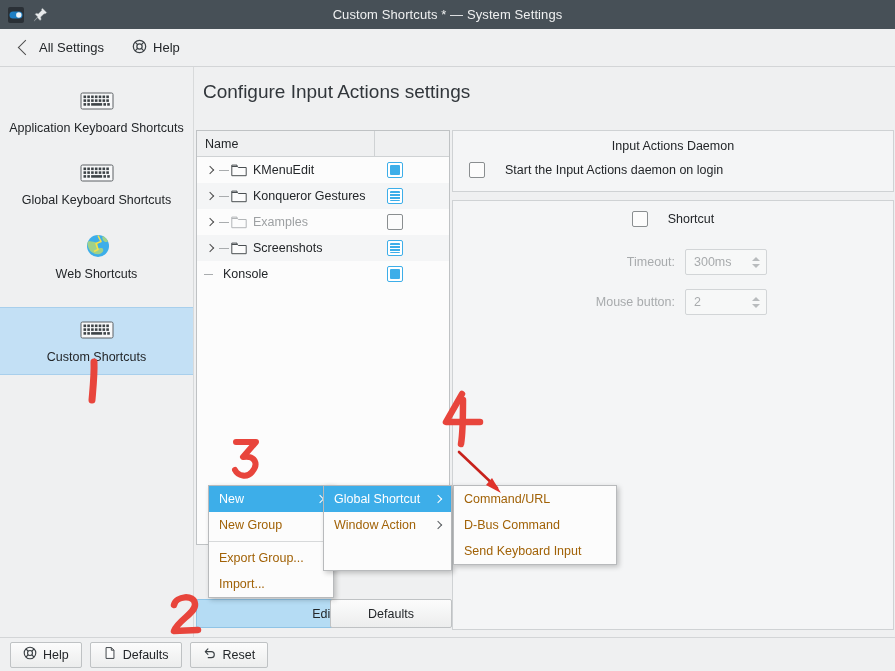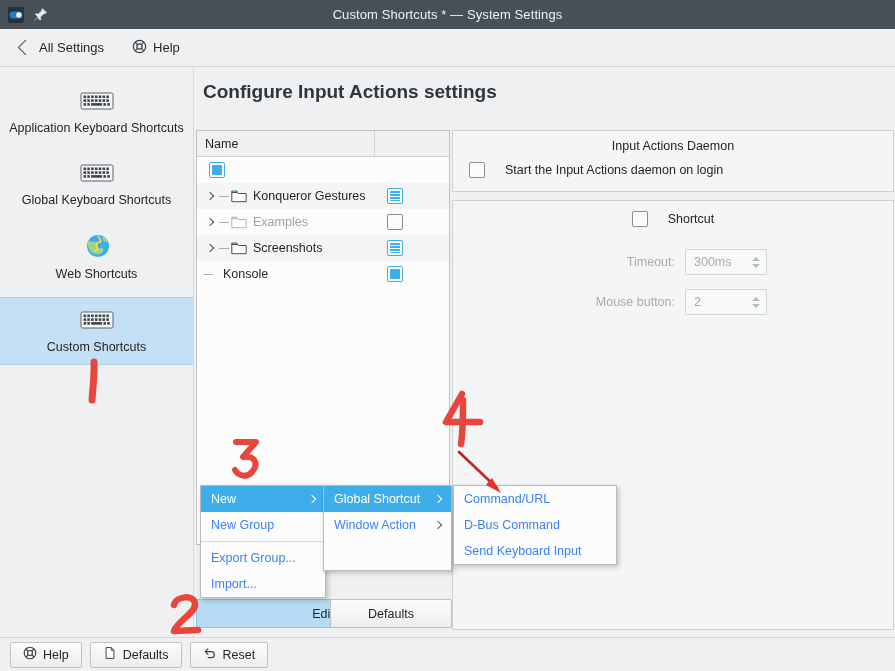--- a/index.html
+++ b/index.html
@@ -62,21 +62,21 @@
   .side-item.selected {
     background: #c3e0f5; border-top: 1px solid #a8cfec; border-bottom: 1px solid #a8cfec;
   }
   .side-label { font-size: 12.5px; line-height: 18px; color: #232629; }
   .side-icon { width: 34px; height: 24px; margin-bottom: 6px; }
 
   
   .content { position: absolute; left: 195px; top: 67px; width: 700px; height: 570px; }
   .page-title {
     position: absolute; left: 8px; top: 14px;
-    font-size: 19px; color: #31363b; font-weight: bold;
+    font-size: 19px; color: #31363b; font-weight: normal;
   }
 
   
   .tree-panel {
     position: absolute; left: 1px; top: 63px; width: 254px; height: 415px;
     background: #fcfcfc; border: 1px solid #bfc2c4;
   }
   .tree-head {
     display: flex; height: 26px; background: #eff0f1; border-bottom: 1px solid #cfd2d4;
     align-items: center;
@@ -152,21 +152,21 @@
   .btn.active-blue { background: #b5dcf4; border-color: #8fc4e6; }
   .arrow-d { width:0;height:0;border-left:4.5px solid transparent;border-right:4.5px solid transparent;border-top:5px solid #31363b; }
 
   
   .menu {
     position: absolute; background: #fcfcfc; border: 1px solid #b8babc;
     box-shadow: 2px 2px 5px rgba(0,0,0,.22); z-index: 40;
   }
   .menu-item {
     display: flex; align-items: center; height: 26px; padding: 0 10px;
-    font-size: 12.5px; color: #3b82f6; cursor: default; white-space: nowrap;
+    font-size: 12.5px; color: #a16207; cursor: default; white-space: nowrap;
   }
   .menu-item.sel { background: #3daee9; color: #ffffff; }
   .menu-item .sub-arrow {
     margin-left: auto; width: 6px; height: 6px;
     border-right: 1.5px solid #5a5e61; border-top: 1.5px solid #5a5e61;
     transform: rotate(45deg);
   }
   .menu-item.sel .sub-arrow { border-color: #ffffff; }
   .menu-sep { height: 1px; background: #d7d9da; margin: 3px 0; }
 
@@ -288,21 +288,21 @@
         <svg width="28" height="26" viewBox="0 0 28 26" style="margin-left:3px;">
           <circle cx="14" cy="13" r="11" fill="#3daee9"></circle>
           <path d="M5 8c3 1 6 .5 8 2s-1 4 1 5 4-1 5 1-1 4-3 5c-4 1-9-1-11-5S3 9 5 8z" fill="#9fd18a"></path>
           <path d="M19 3c2 1 4 3 5 5-1 2-4 1-5-1s-1-3 0-4z" fill="#9fd18a"></path>
           <path d="M14 2.5l3 6-5 2 2 6-4 2" fill="none" stroke="#f4e04a" stroke-width="1.6" stroke-linejoin="round"></path>
         </svg>
       </span>
       <span class="side-label">Web Shortcuts</span>
     </div>
 
-    <div class="side-item selected" style="margin-top:6px;">
+    <div class="side-item selected" style="margin-top:16px;">
       <span class="side-icon">
         <svg width="34" height="24" viewBox="0 0 34 24">
           <rect x="1" y="4" width="32" height="16" rx="1.5" fill="#f7f8f9" stroke="#5c6165" stroke-width="1"></rect>
           <g fill="#3d4347">
             <rect x="3.5" y="6.5" width="2.6" height="2.6"></rect>
               <rect x="7.3" y="6.5" width="2.6" height="2.6"></rect>
             <rect x="11.1" y="6.5" width="2.6" height="2.6"></rect>
               <rect x="14.9" y="6.5" width="2.6" height="2.6"></rect>
             <rect x="18.7" y="6.5" width="2.6" height="2.6"></rect>
               <rect x="22.5" y="6.5" width="2.6" height="2.6"></rect>
@@ -331,20 +331,33 @@
 
     <div class="page-title">Configure Input Actions settings</div>
 
     <div class="tree-panel">
       <div class="tree-head">
         <div class="th-name">Name</div>
         <div class="th-chk"></div>
       </div>
 
       <div class="tree-row">
+        <div class="cell-name">
+          <span class="branch">
+              <span class="arrow-r"></span>
+            </span>
+          <span class="dash"></span>
+          <span class="folder">
+            <svg width="16" height="14" viewBox="0 0 16 14">
+              <path d="M.8 3.2h5.4l1.1 1.3h7.9v8.2H.8z" fill="#fcfcfc" stroke="#4a4f52" stroke-width="1"></path>
+              <path d="M.8 2.1h5.2v1.4H.8z" fill="#fcfcfc" stroke="#4a4f52" stroke-width="1"></path>
+            </svg>
+          </span>
+          <span class="node-label">KMenuEdit</span>
+        </div>
         <div class="cell-chk">
           <span class="cbox on"></span>
         </div>
       </div>
 
       <div class="tree-row alt">
         <div class="cell-name">
           <span class="branch">
               <span class="arrow-r"></span>
             </span>
@@ -450,21 +463,21 @@
         <div class="spin">
           <span>2</span>
           <span class="arrows">
             <span class="up"></span>
               <span class="dn"></span>
           </span>
         </div>
       </div>
     </div>
 
-    <div class="menu" style="left:5px; top:418px; width:126px;">
+    <div class="menu" style="left:13px; top:418px; width:126px;">
       <div class="menu-item sel">
         <span>New</span>
         <span class="sub-arrow"></span>
       </div>
       <div class="menu-item">
         <span>New Group</span>
       </div>
       <div class="menu-sep"></div>
       <div class="menu-item">
         <span>Export Group...</span>

